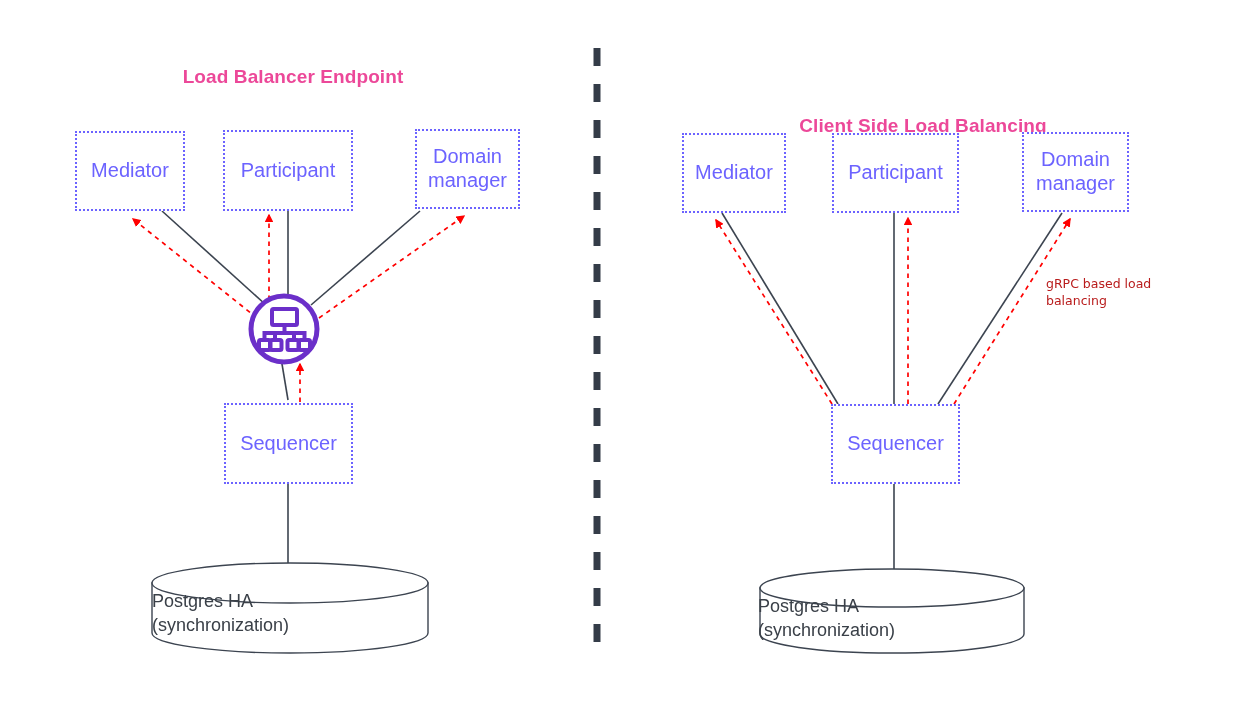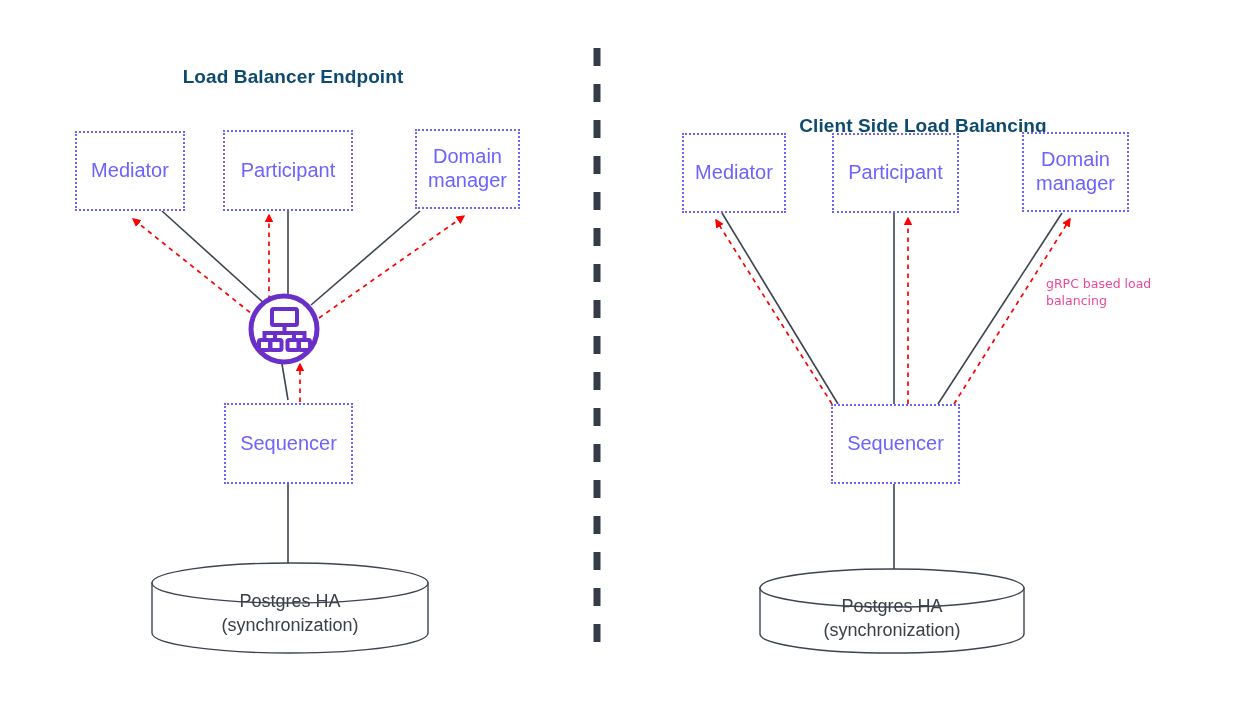--- a/index.html
+++ b/index.html
@@ -24,21 +24,21 @@
     left: 0;
     width: 1236px;
     height: 702px;
     pointer-events: none;
   }
   .panel-title {
     position: absolute;
     font-family: "Liberation Sans", sans-serif;
     font-weight: bold;
     font-size: 19px;
-    color: #0c4a6e;
+    color: #ec4899;
     letter-spacing: 0.1px;
     text-align: center;
     white-space: nowrap;
   }
   .node-box {
     position: absolute;
     box-sizing: border-box;
     border: 2px dotted #6c63ff;
     background: #ffffff;
     display: flex;
@@ -52,33 +52,33 @@
     line-height: 1.18;
     color: #6c63ff;
     white-space: pre-line;
   }
   .db-label {
     position: absolute;
     font-family: "Liberation Sans", sans-serif;
     font-size: 18px;
     line-height: 1.35;
     color: #3a4048;
-    text-align: center;
+    text-align: left;
     white-space: pre-line;
     pointer-events: none;
   }
   .lb-icon {
     position: absolute;
   }
   .annotation {
     position: absolute;
     font-family: "DejaVu Sans", sans-serif;
     font-size: 12.5px;
     line-height: 1.35;
-    color: #ec4899;
+    color: #b91c1c;
     white-space: pre-line;
   }
 </style>
 </head>
 <body>
 
 <div id="canvas">
 
   <svg class="layer" viewBox="0 0 1236 702" xmlns="http://www.w3.org/2000/svg">
     <defs>

